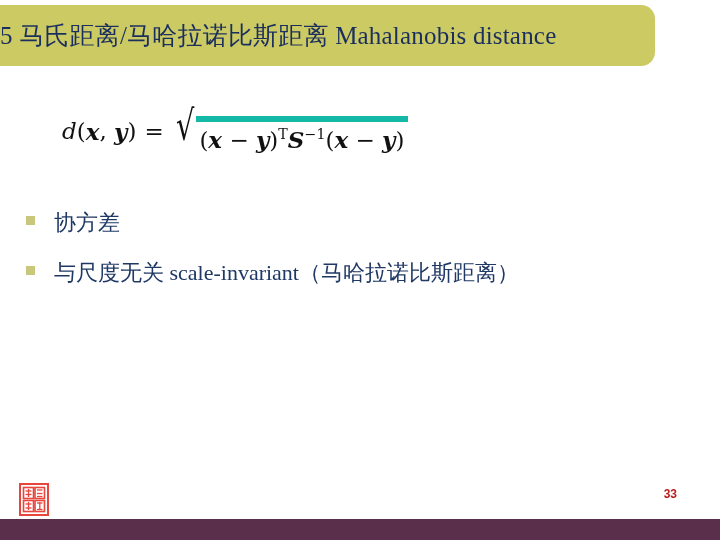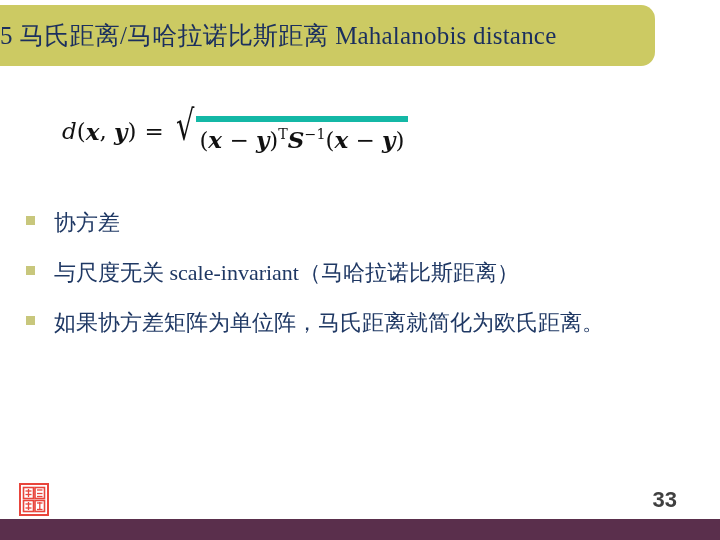--- a/index.html
+++ b/index.html
@@ -140,22 +140,22 @@
     top: 483px;
     width: 30px;
     height: 33px;
   }
 
   
   .page-number {
     position: absolute;
     right: 43px;
     top: 487px;
-    color: #404040;
-    font-size: 22px;
+    color: #b91c1c;
+    font-size: 12px;
     font-family: "Liberation Sans", "DejaVu Sans", sans-serif;
     font-weight: bold;
   }
 
   
   .footer-band {
     position: absolute;
     left: 0;
     bottom: 0;
     width: 720px;
@@ -182,24 +182,20 @@
   </div>
 
   <div class="bullets">
     <div class="bullet-row">
       <span class="bullet-marker"></span>
       <span class="bullet-text">协方差</span>
     </div>
     <div class="bullet-row">
       <span class="bullet-marker"></span>
       <span class="bullet-text">与尺度无关 scale-invariant（马哈拉诺比斯距离）</span>
-    </div>
-    <div class="bullet-row">
-      <span class="bullet-marker"></span>
-      <span class="bullet-text">如果协方差矩阵为单位阵，马氏距离就简化为欧氏距离。</span>
     </div>
   </div>
 
   <svg class="seal" viewBox="0 0 30 33">
     <rect x="1" y="1" width="28" height="31" fill="#ffffff" stroke="#e8453c" stroke-width="2"></rect>
     <rect x="4.5" y="4.5" width="10" height="11" fill="none" stroke="#e8453c" stroke-width="1.6"></rect>
     <rect x="16" y="4.5" width="9.5" height="11" fill="none" stroke="#e8453c" stroke-width="1.6"></rect>
     <rect x="4.5" y="17.5" width="10" height="11" fill="none" stroke="#e8453c" stroke-width="1.6"></rect>
     <rect x="16" y="17.5" width="9.5" height="11" fill="none" stroke="#e8453c" stroke-width="1.6"></rect>
     <line x1="6.5" y1="8" x2="12.5" y2="8" stroke="#e8453c" stroke-width="1.3"></line>

